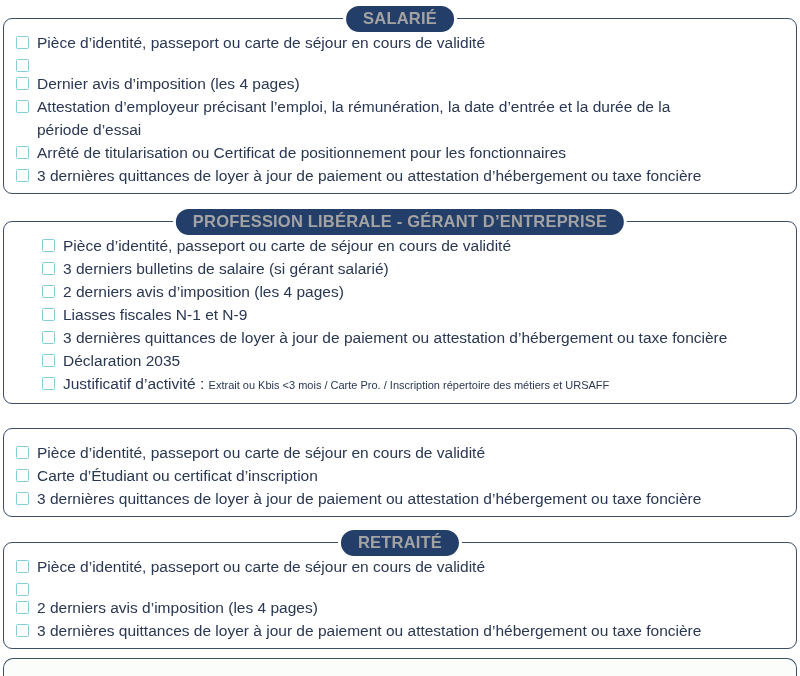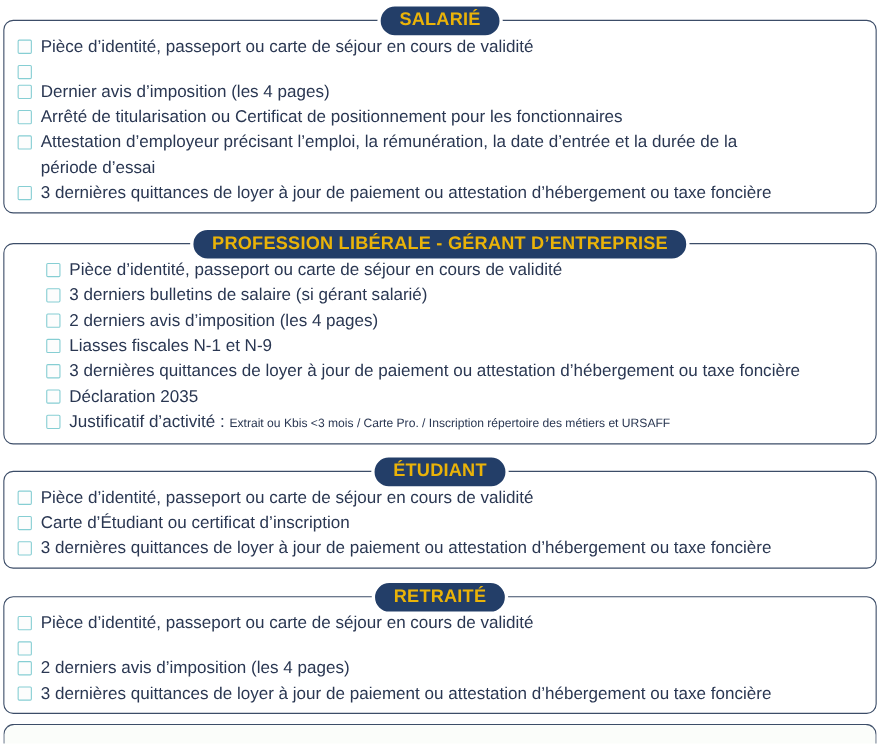--- a/index.html
+++ b/index.html
@@ -22,21 +22,21 @@
   .section-1 { margin-top: 18px; }
   .section-2 { margin-top: 27px; padding-left: 36px; }
   .section-3 { margin-top: 24px; }
   .section-4 { margin-top: 25px; }
   .pill {
     position: absolute;
     top: -16px;
     left: 50%;
     transform: translateX(-50%);
     background: #233e68;
-    color: #eab308;
+    color: #a3a3a3;
     border: 3px solid #ffffff;
     border-radius: 16px;
     padding: 2px 17px 3px 17px;
     font-size: 16.5px;
     line-height: 21px;
     font-weight: 700;
     letter-spacing: 0.2px;
     white-space: nowrap;
     z-index: 2;
   }
@@ -80,26 +80,26 @@
     </div>
     <div class="row">
       <span class="cb"></span>
     </div>
     <div class="row">
       <span class="cb"></span>
       <span class="txt">Dernier avis d’imposition (les 4 pages)</span>
     </div>
     <div class="row">
       <span class="cb"></span>
-      <span class="txt">Arrêté de titularisation ou Certificat de positionnement pour les fonctionnaires</span>
+      <span class="txt">Attestation d’employeur précisant l’emploi, la rémunération,  la date d’entrée et la durée de la
+période d’essai</span>
     </div>
     <div class="row">
       <span class="cb"></span>
-      <span class="txt">Attestation d’employeur précisant l’emploi, la rémunération,  la date d’entrée et la durée de la
-période d’essai</span>
+      <span class="txt">Arrêté de titularisation ou Certificat de positionnement pour les fonctionnaires</span>
     </div>
     <div class="row">
       <span class="cb"></span>
       <span class="txt">3 dernières quittances de loyer à jour de paiement ou attestation d’hébergement ou taxe foncière</span>
     </div>
   </div>
 
   <div class="section section-2">
     <div class="pill">
       <span>PROFESSION LIBÉRALE - GÉRANT D’ENTREPRISE</span>
@@ -128,23 +128,20 @@
       <span class="cb"></span>
       <span class="txt">Déclaration 2035</span>
     </div>
     <div class="row">
       <span class="cb"></span>
       <span class="txt"><span>Justificatif d’activité : </span><span class="small">Extrait ou Kbis &lt;3 mois / Carte Pro. / Inscription répertoire des métiers et URSAFF</span></span>
     </div>
   </div>
 
   <div class="section section-3">
-    <div class="pill">
-      <span>ÉTUDIANT</span>
-    </div>
     <div class="row">
       <span class="cb"></span>
       <span class="txt">Pièce d’identité, passeport ou carte de séjour en cours de validité</span>
     </div>
     <div class="row">
       <span class="cb"></span>
       <span class="txt">Carte d’Étudiant ou certificat d’inscription</span>
     </div>
     <div class="row">
       <span class="cb"></span>

